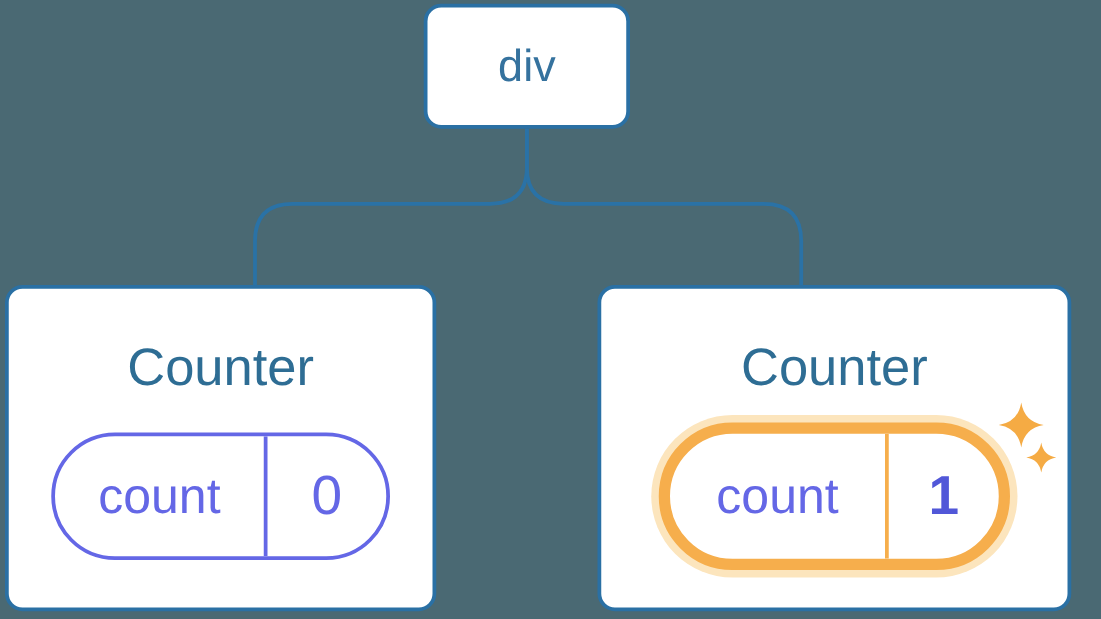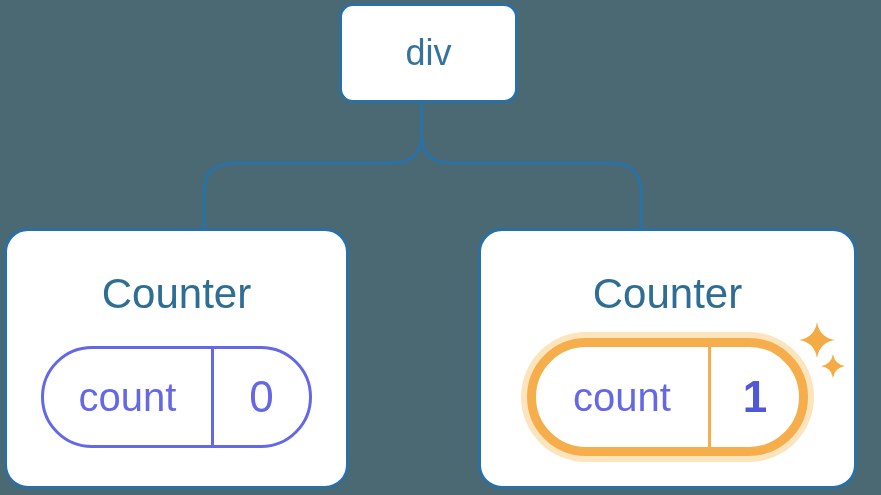--- a/index.html
+++ b/index.html
@@ -7,33 +7,33 @@
     width: 881px; height: 495px;
     position: relative;
     background: #4a6973;
     overflow: hidden;
     font-family: "Liberation Sans", sans-serif;
   }
   .connectors { position: absolute; left: 0; top: 0; width: 881px; height: 495px; }
 
   .root-node {
     position: absolute; left: 339px; top: 3px;
-    width: 179px; height: 100px; box-sizing: border-box;
+    width: 165px; height: 100px; box-sizing: border-box;
     background: #ffffff;
     border: 3px solid #2a70a4;
     border-radius: 14px;
     display: flex; align-items: center; justify-content: center;
   }
   .root-label { font-size: 36px; color: #35729e; font-weight: 400; }
 
   .card {
     position: absolute; top: 228px; height: 261px; box-sizing: border-box;
     background: #ffffff;
     border: 3px solid #2a70a4;
-    border-radius: 24px;
+    border-radius: 14px;
   }
   .card-left  { left: 4px;   width: 345px; }
   .card-right { left: 478px; width: 379px; }
 
   .card-title {
     margin-top: 42px;
     text-align: center;
     font-size: 42px; font-weight: 500;
     color: #2e6d94;
     line-height: 1;

